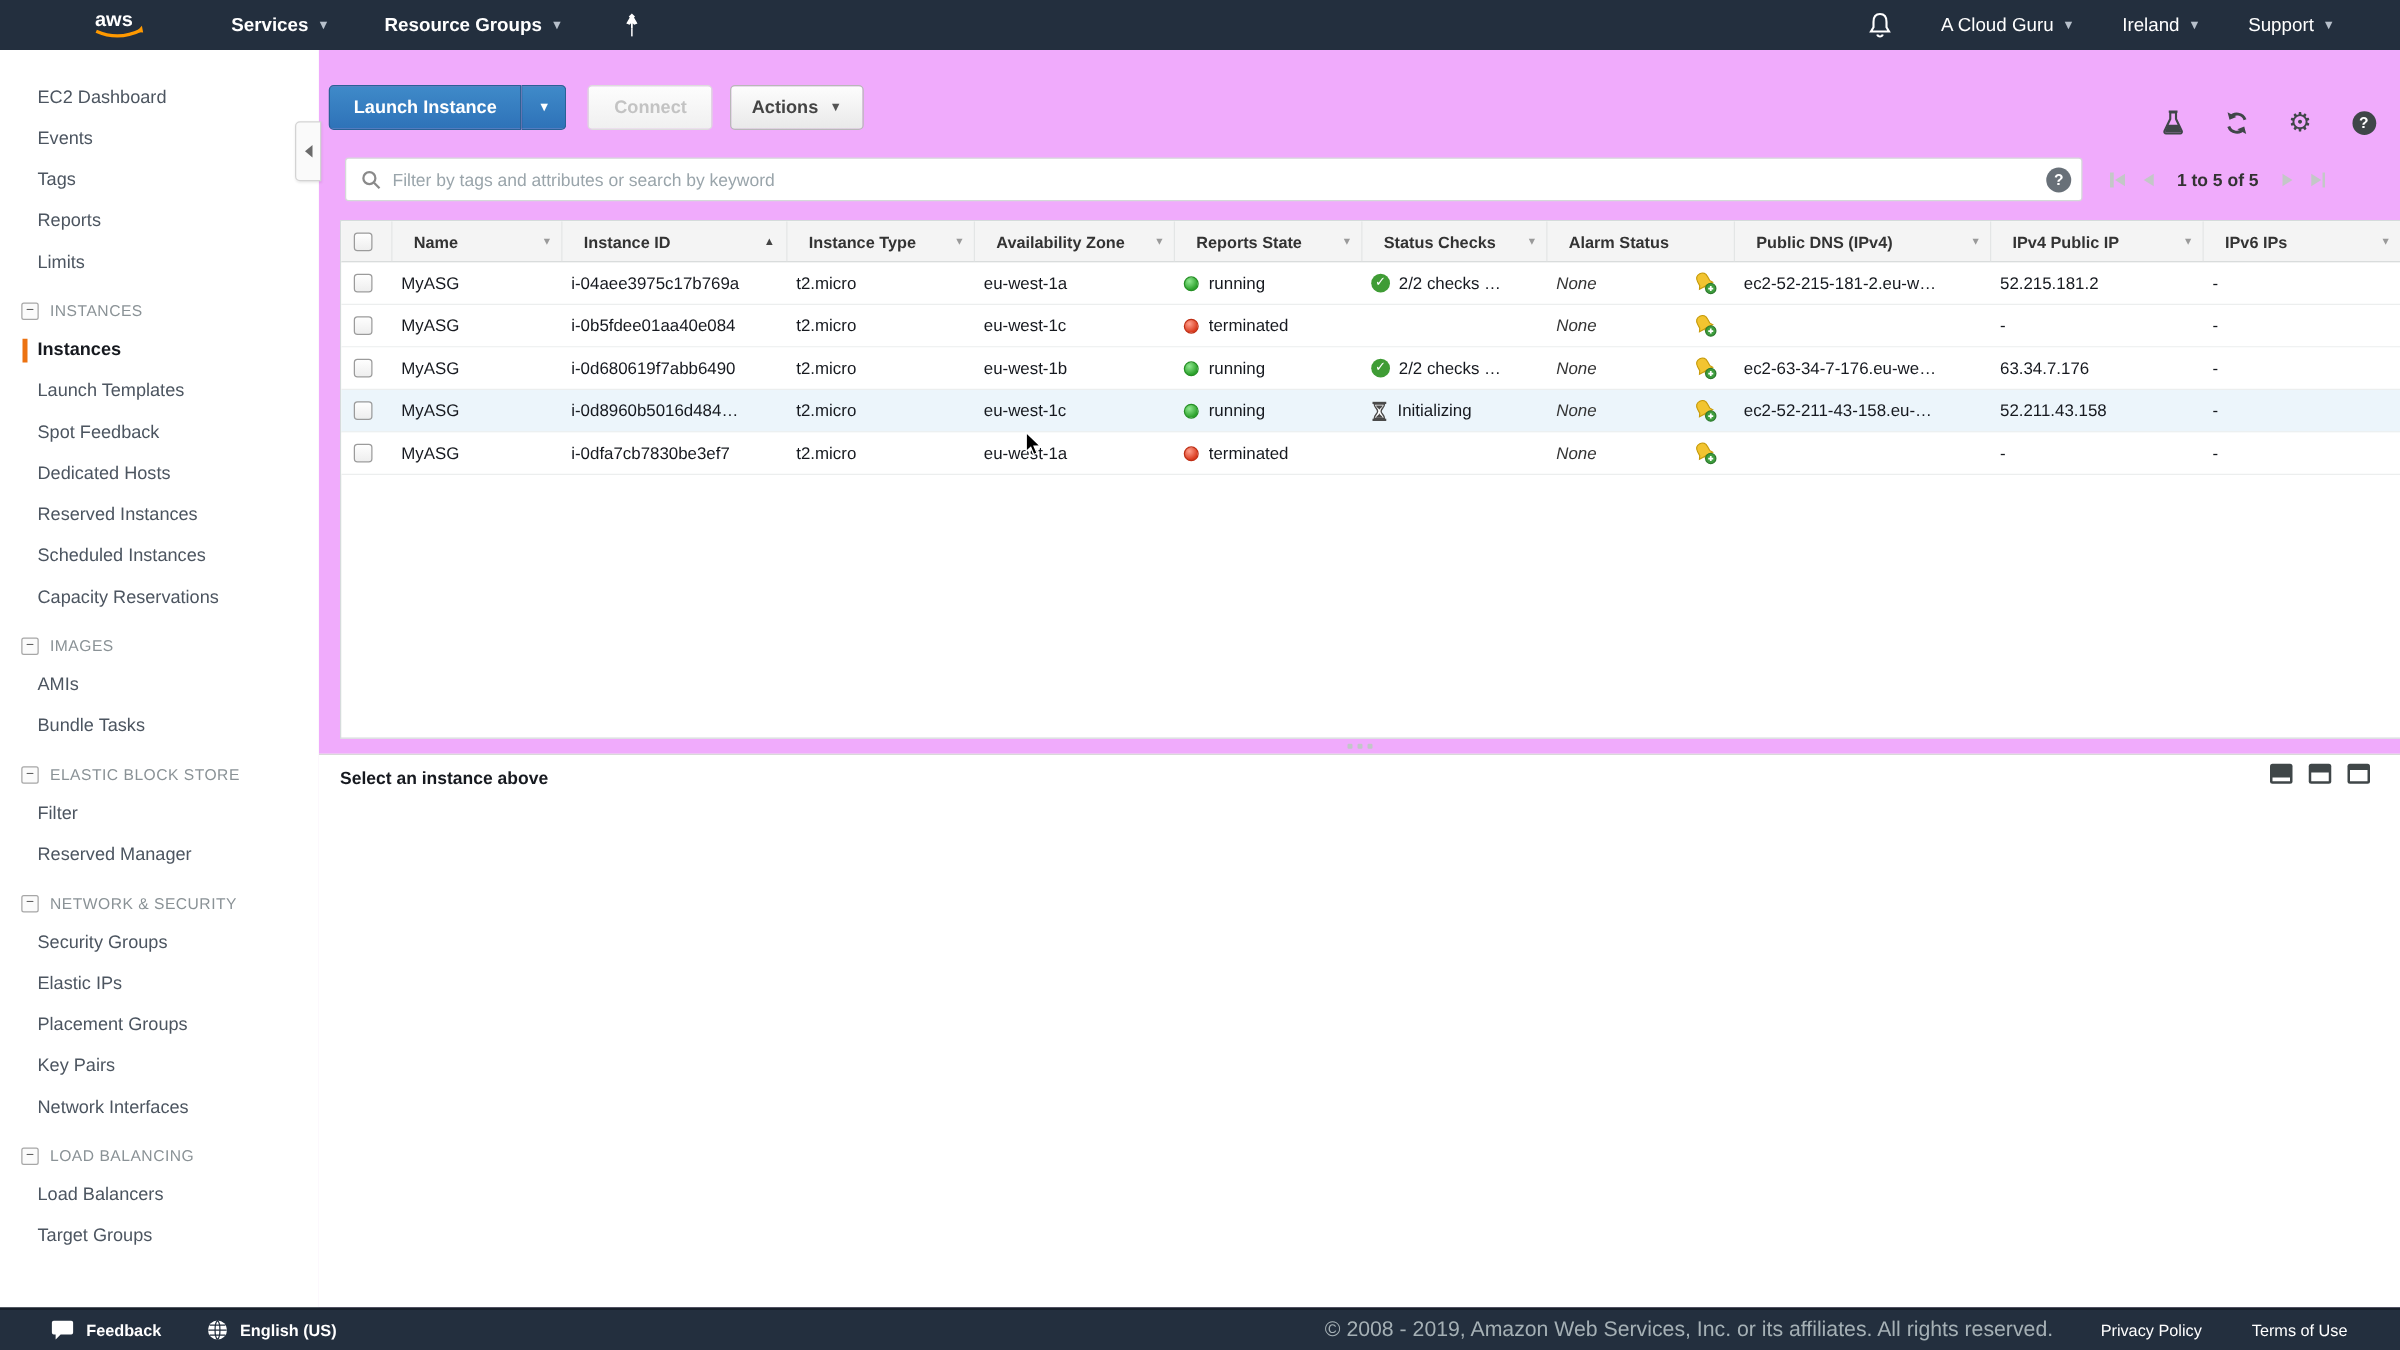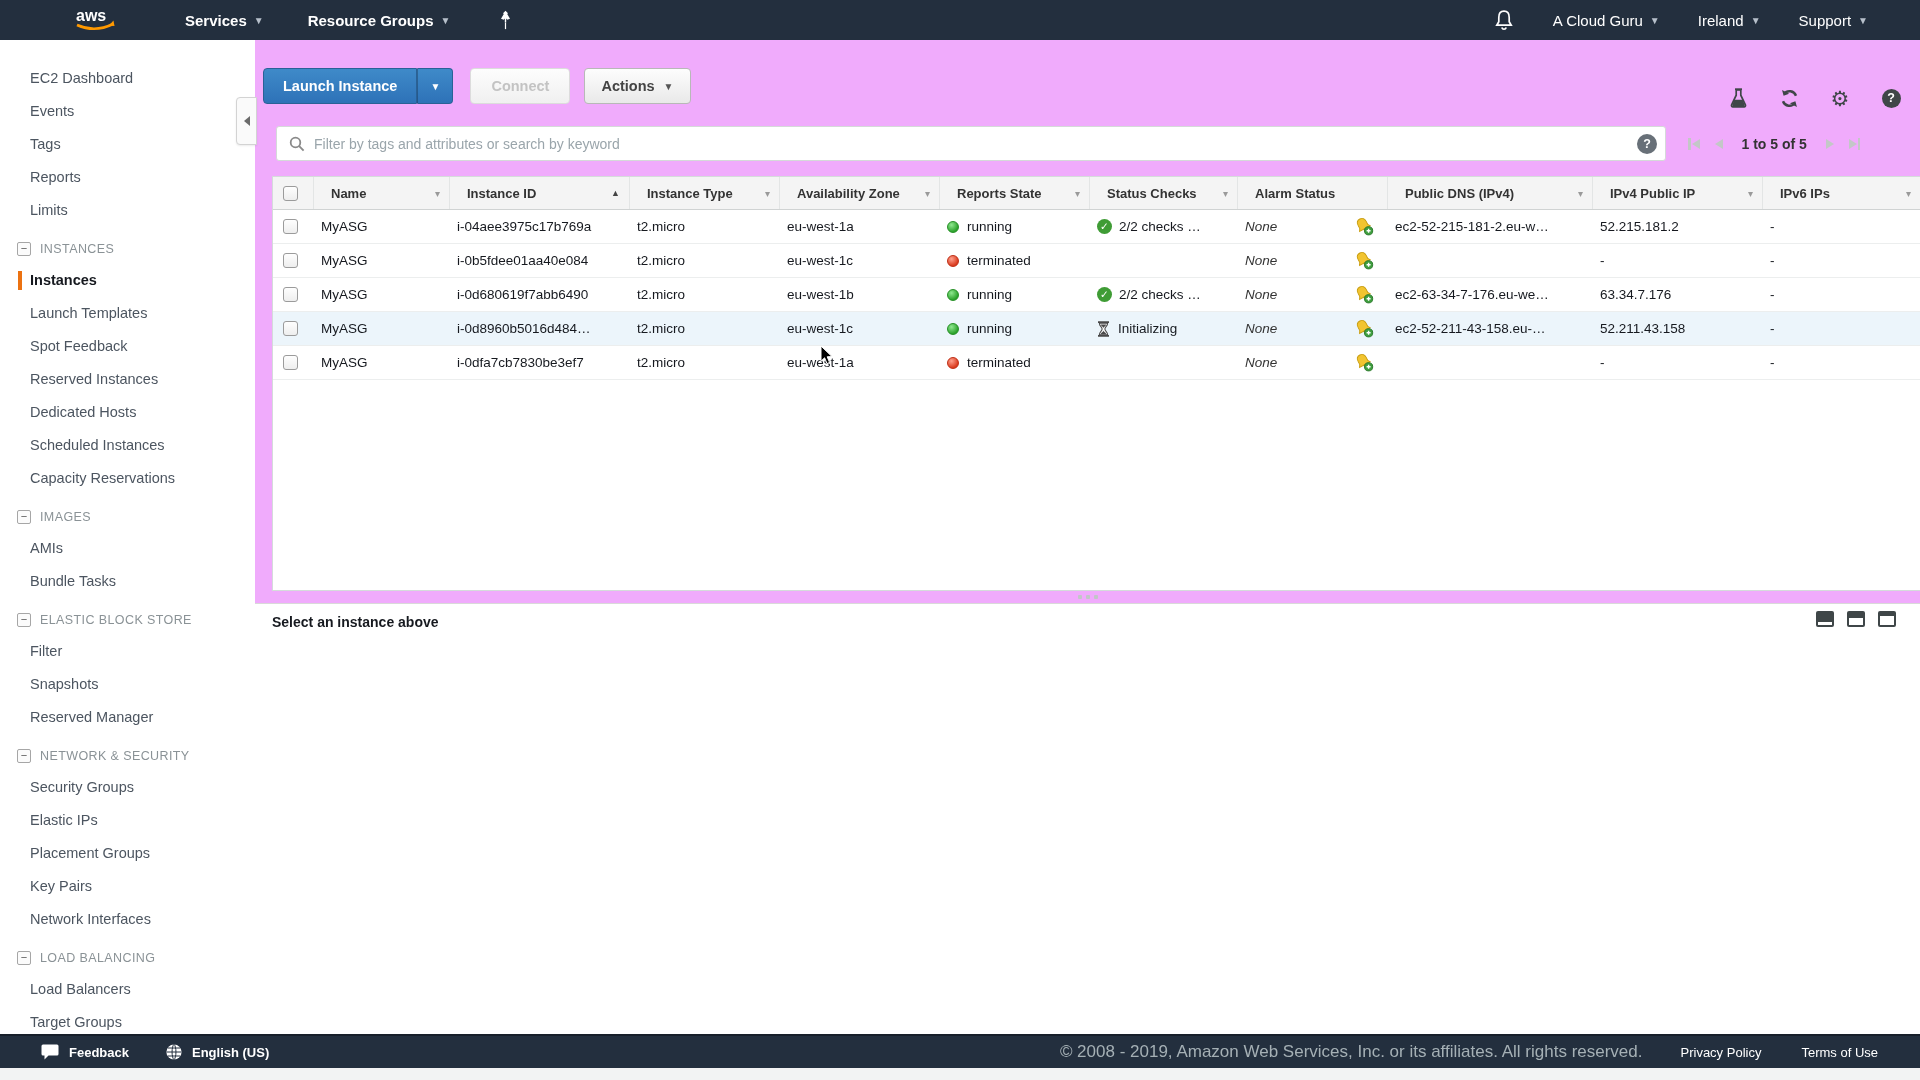--- a/index.html
+++ b/index.html
@@ -89,21 +89,21 @@
   .detail { position:absolute; top:563px; bottom:0; left:0; right:0; background:#fff; border-top:1px solid #d9d9d9; }
   .detail-msg { position:absolute; top:10px; left:17px; font-size:14px; font-weight:bold; color:#16191f; }
   .layout-icons { position:absolute; top:7px; right:24px; display:flex; gap:13px; }
   .layout-ic { width:18px; height:16px; background:#3f4648; border-radius:2px; position:relative; cursor:pointer; }
   .layout-ic .band { position:absolute; left:2px; right:2px; background:#fff; }
   .layout-ic.ic1 .band { bottom:2px; height:3px; }
   .layout-ic.ic2 .band { bottom:2px; height:7px; }
   .layout-ic.ic3 .band { bottom:2px; top:5px; }
 
   
-  .footer { position:absolute; bottom:12px; left:0; right:0; height:34px; background:#232f3e; border-top:2px solid #171f2a; display:flex; align-items:center; z-index:30; }
+  .footer { position:absolute; bottom:0; left:0; right:0; height:34px; background:#232f3e; border-top:2px solid #171f2a; display:flex; align-items:center; z-index:30; }
   .foot-item { display:flex; align-items:center; gap:9px; color:#fff; font-size:13px; font-weight:bold; cursor:pointer; }
   .foot-feedback { margin-left:40px; }
   .foot-lang { margin-left:36px; }
   .foot-copy { margin-left:auto; color:#a5b0b5; font-size:17px; font-weight:normal;text-align:center; }
   .foot-links { display:flex; gap:40px; margin-left:38px; margin-right:42px; }
   .foot-link { color:#fff; font-size:13px; cursor:pointer; }
 
   .cursor { position:absolute; left:820px; top:345px; z-index:50; pointer-events:none; }
 </style>
 </head>
@@ -159,36 +159,35 @@
     <div class="side-item">Tags</div>
     <div class="side-item">Reports</div>
     <div class="side-item">Limits</div>
     <div class="side-sec">
       <span class="togglebox">−</span>
       <span class="side-sec-label">INSTANCES</span>
     </div>
     <div class="side-item selected">Instances</div>
     <div class="side-item">Launch Templates</div>
     <div class="side-item">Spot Feedback</div>
+    <div class="side-item">Dedicated Hosts</div>
     <div class="side-item">Reserved Instances</div>
-    <div class="side-item">Dedicated Hosts</div>
     <div class="side-item">Scheduled Instances</div>
     <div class="side-item">Capacity Reservations</div>
     <div class="side-sec">
       <span class="togglebox">−</span>
       <span class="side-sec-label">IMAGES</span>
     </div>
     <div class="side-item">AMIs</div>
     <div class="side-item">Bundle Tasks</div>
     <div class="side-sec">
       <span class="togglebox">−</span>
       <span class="side-sec-label">ELASTIC BLOCK STORE</span>
     </div>
     <div class="side-item">Filter</div>
-    <div class="side-item">Snapshots</div>
     <div class="side-item">Reserved Manager</div>
     <div class="side-sec">
       <span class="togglebox">−</span>
       <span class="side-sec-label">NETWORK &amp; SECURITY</span>
     </div>
     <div class="side-item">Security Groups</div>
     <div class="side-item">Elastic IPs</div>
     <div class="side-item">Placement Groups</div>
     <div class="side-item">Key Pairs</div>
     <div class="side-item">Network Interfaces</div>

